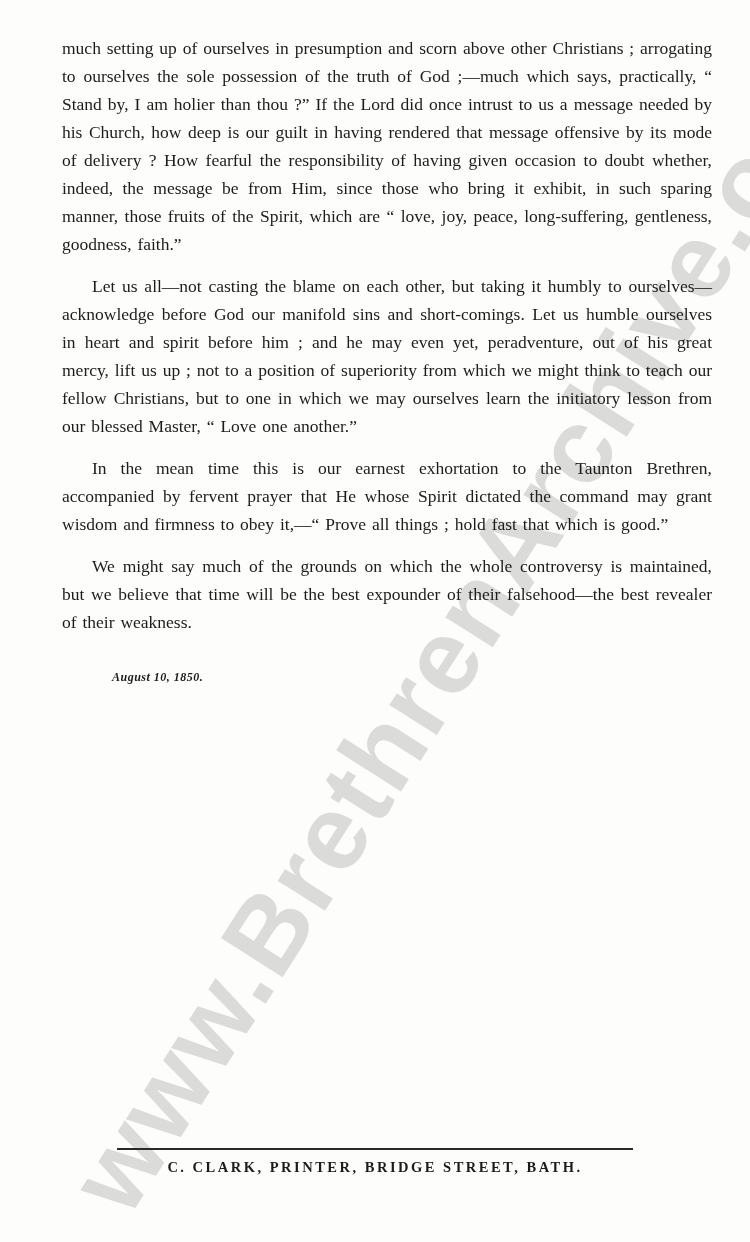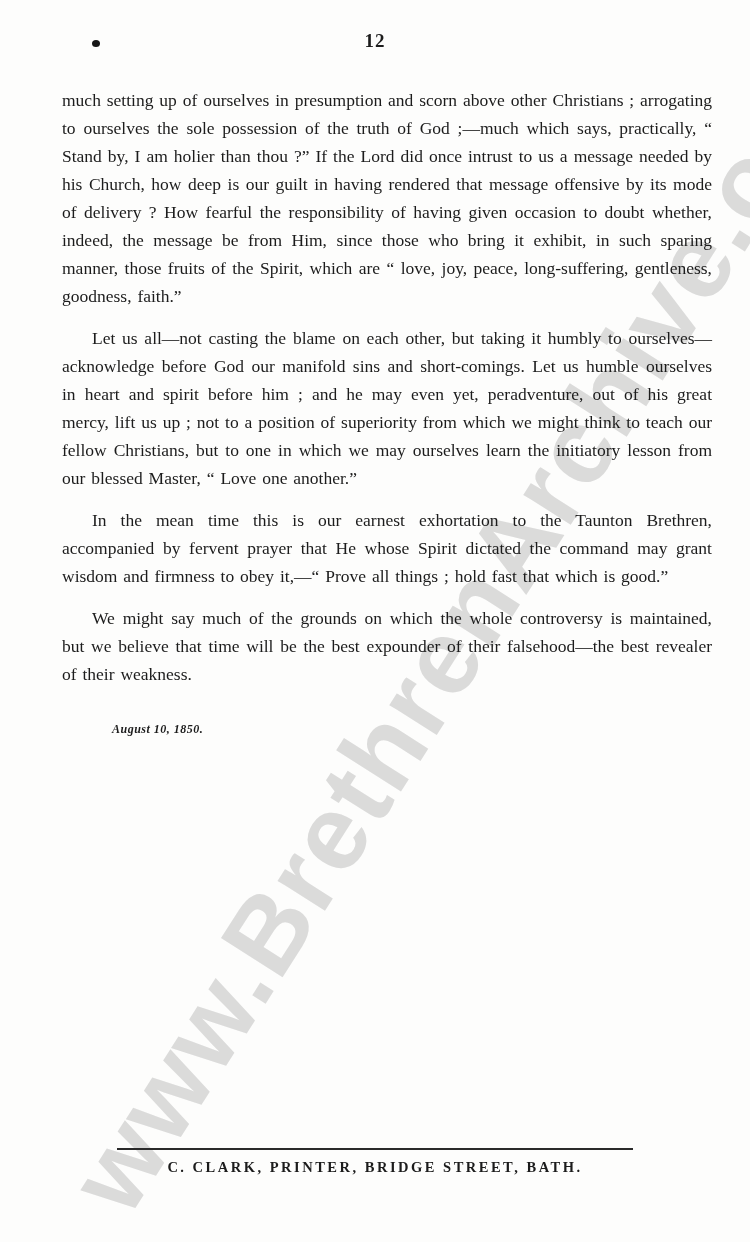--- a/index.html
+++ b/index.html
@@ -98,24 +98,20 @@
 </style>
 </head>
 <body>
 
 <div class="page">
 
   <div class="watermark">www.BrethrenArchive.org</div>
 
   <div class="content">
 
-    <div class="page-header">
-      <span class="bullet-dot"></span>
-      <span class="page-number">12</span>
-    </div>
 
     <div class="body-text">
       <p class="no-indent">much setting up of ourselves in presumption and scorn above other Christians ; arrogating to ourselves the sole possession of the truth of God ;—much which says, practically, “ Stand by, I am holier than thou ?”  If the Lord did once intrust to us a message needed by his Church, how deep is our guilt in having rendered that message offensive by its mode of delivery ?   How fearful the responsibility of having given occasion to doubt whether, indeed, the message be from Him, since those who bring it exhibit, in such sparing manner, those fruits of the Spirit, which are “ love, joy, peace, long-suffering, gentleness, goodness, faith.”</p>
       <p>Let us all—not casting the blame on each other, but taking it humbly to ourselves—acknowledge before God our manifold sins and short-comings.   Let us humble ourselves in heart and spirit before him ; and he may even yet, peradventure, out of his great mercy, lift us up ; not to a position of superiority from which we might think to teach our fellow Christians, but to one in which we may ourselves learn the initiatory lesson from our blessed Master, “ Love one another.”</p>
       <p>In the mean time this is our earnest exhortation to the Taunton Brethren, accompanied by fervent prayer that He whose Spirit dictated the command may grant wisdom and firmness to obey it,—“ Prove all things ; hold fast that which is good.”</p>
       <p>We might say much of the grounds on which the whole controversy is maintained, but we believe that time will be the best expounder of their falsehood—the best revealer of their weakness.</p>
     </div>
 
     <div class="date-line">August 10, 1850.</div>
 

